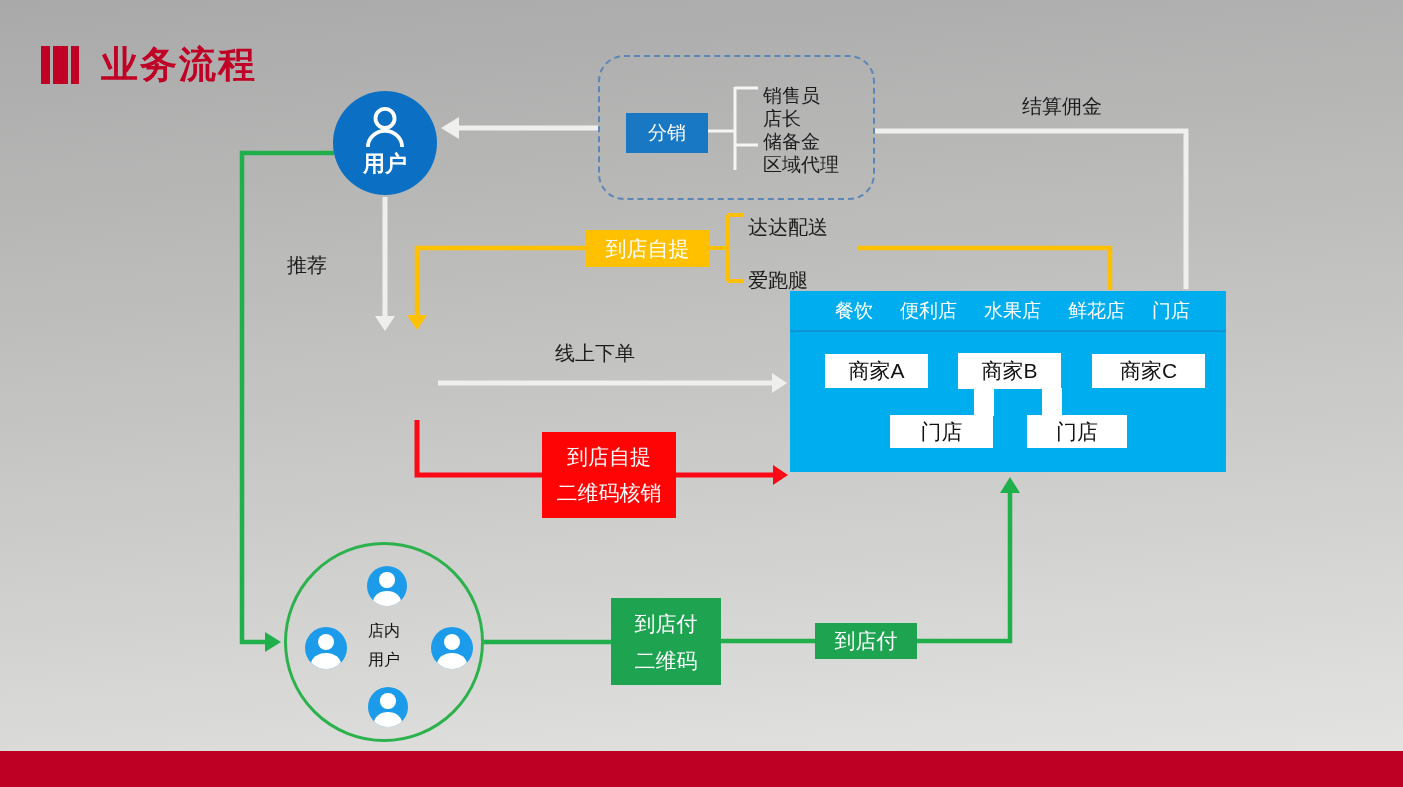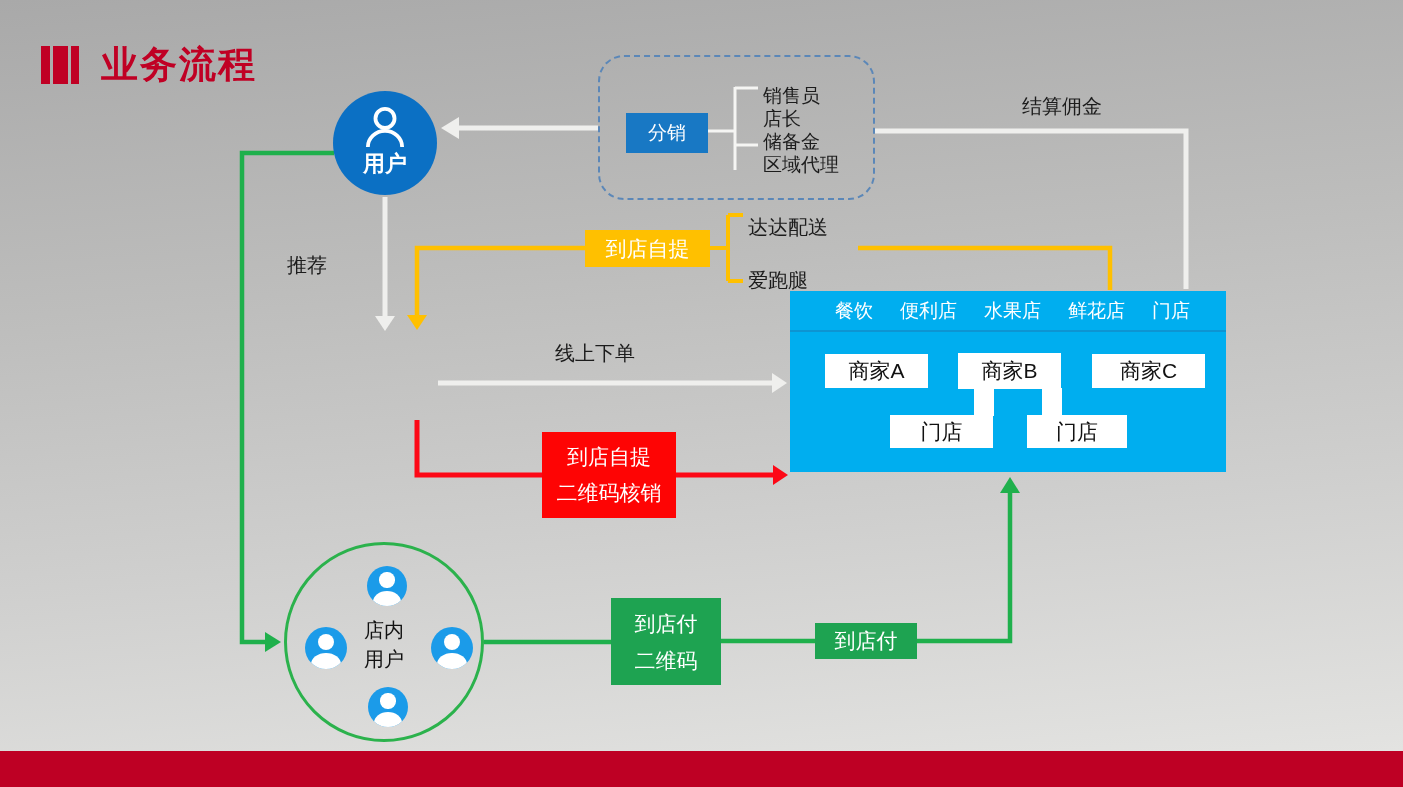--- a/index.html
+++ b/index.html
@@ -43,21 +43,21 @@
   .conn { position:absolute; background:#fff; }
   
   .store-circle { position:absolute; left:284px; top:542px; width:200px; height:200px;
     border:3px solid #2bb24c; border-radius:50%; }
   .avatar { position:absolute; background:#1b9be9; border-radius:50%; overflow:hidden; }
   .avatar .head { position:absolute; left:31%; top:16%; width:38%; height:38%;
     background:#fff; border-radius:50%; }
   .avatar .torso { position:absolute; left:14%; top:62%; width:72%; height:55%;
     background:#fff; border-radius:50% 50% 0 0; }
   .store-lbl { position:absolute; left:0; right:0; top:71px; text-align:center;
-    color:#111; font-size:20px; line-height:29px; }
+    color:#111; font-size:16px; line-height:29px; }
   .kai-lbl { position:absolute; font-size:20px;text-align:center; }
   .bottom-bar { position:absolute; left:0; top:751px; width:1403px; height:36px; background:#be0024; }
   svg.layer { position:absolute; left:0; top:0; pointer-events:none; }
 </style>
 </head>
 <body>
 
 <div class="stage">
 
   <svg class="layer" width="1403" height="787" viewBox="0 0 1403 787">

